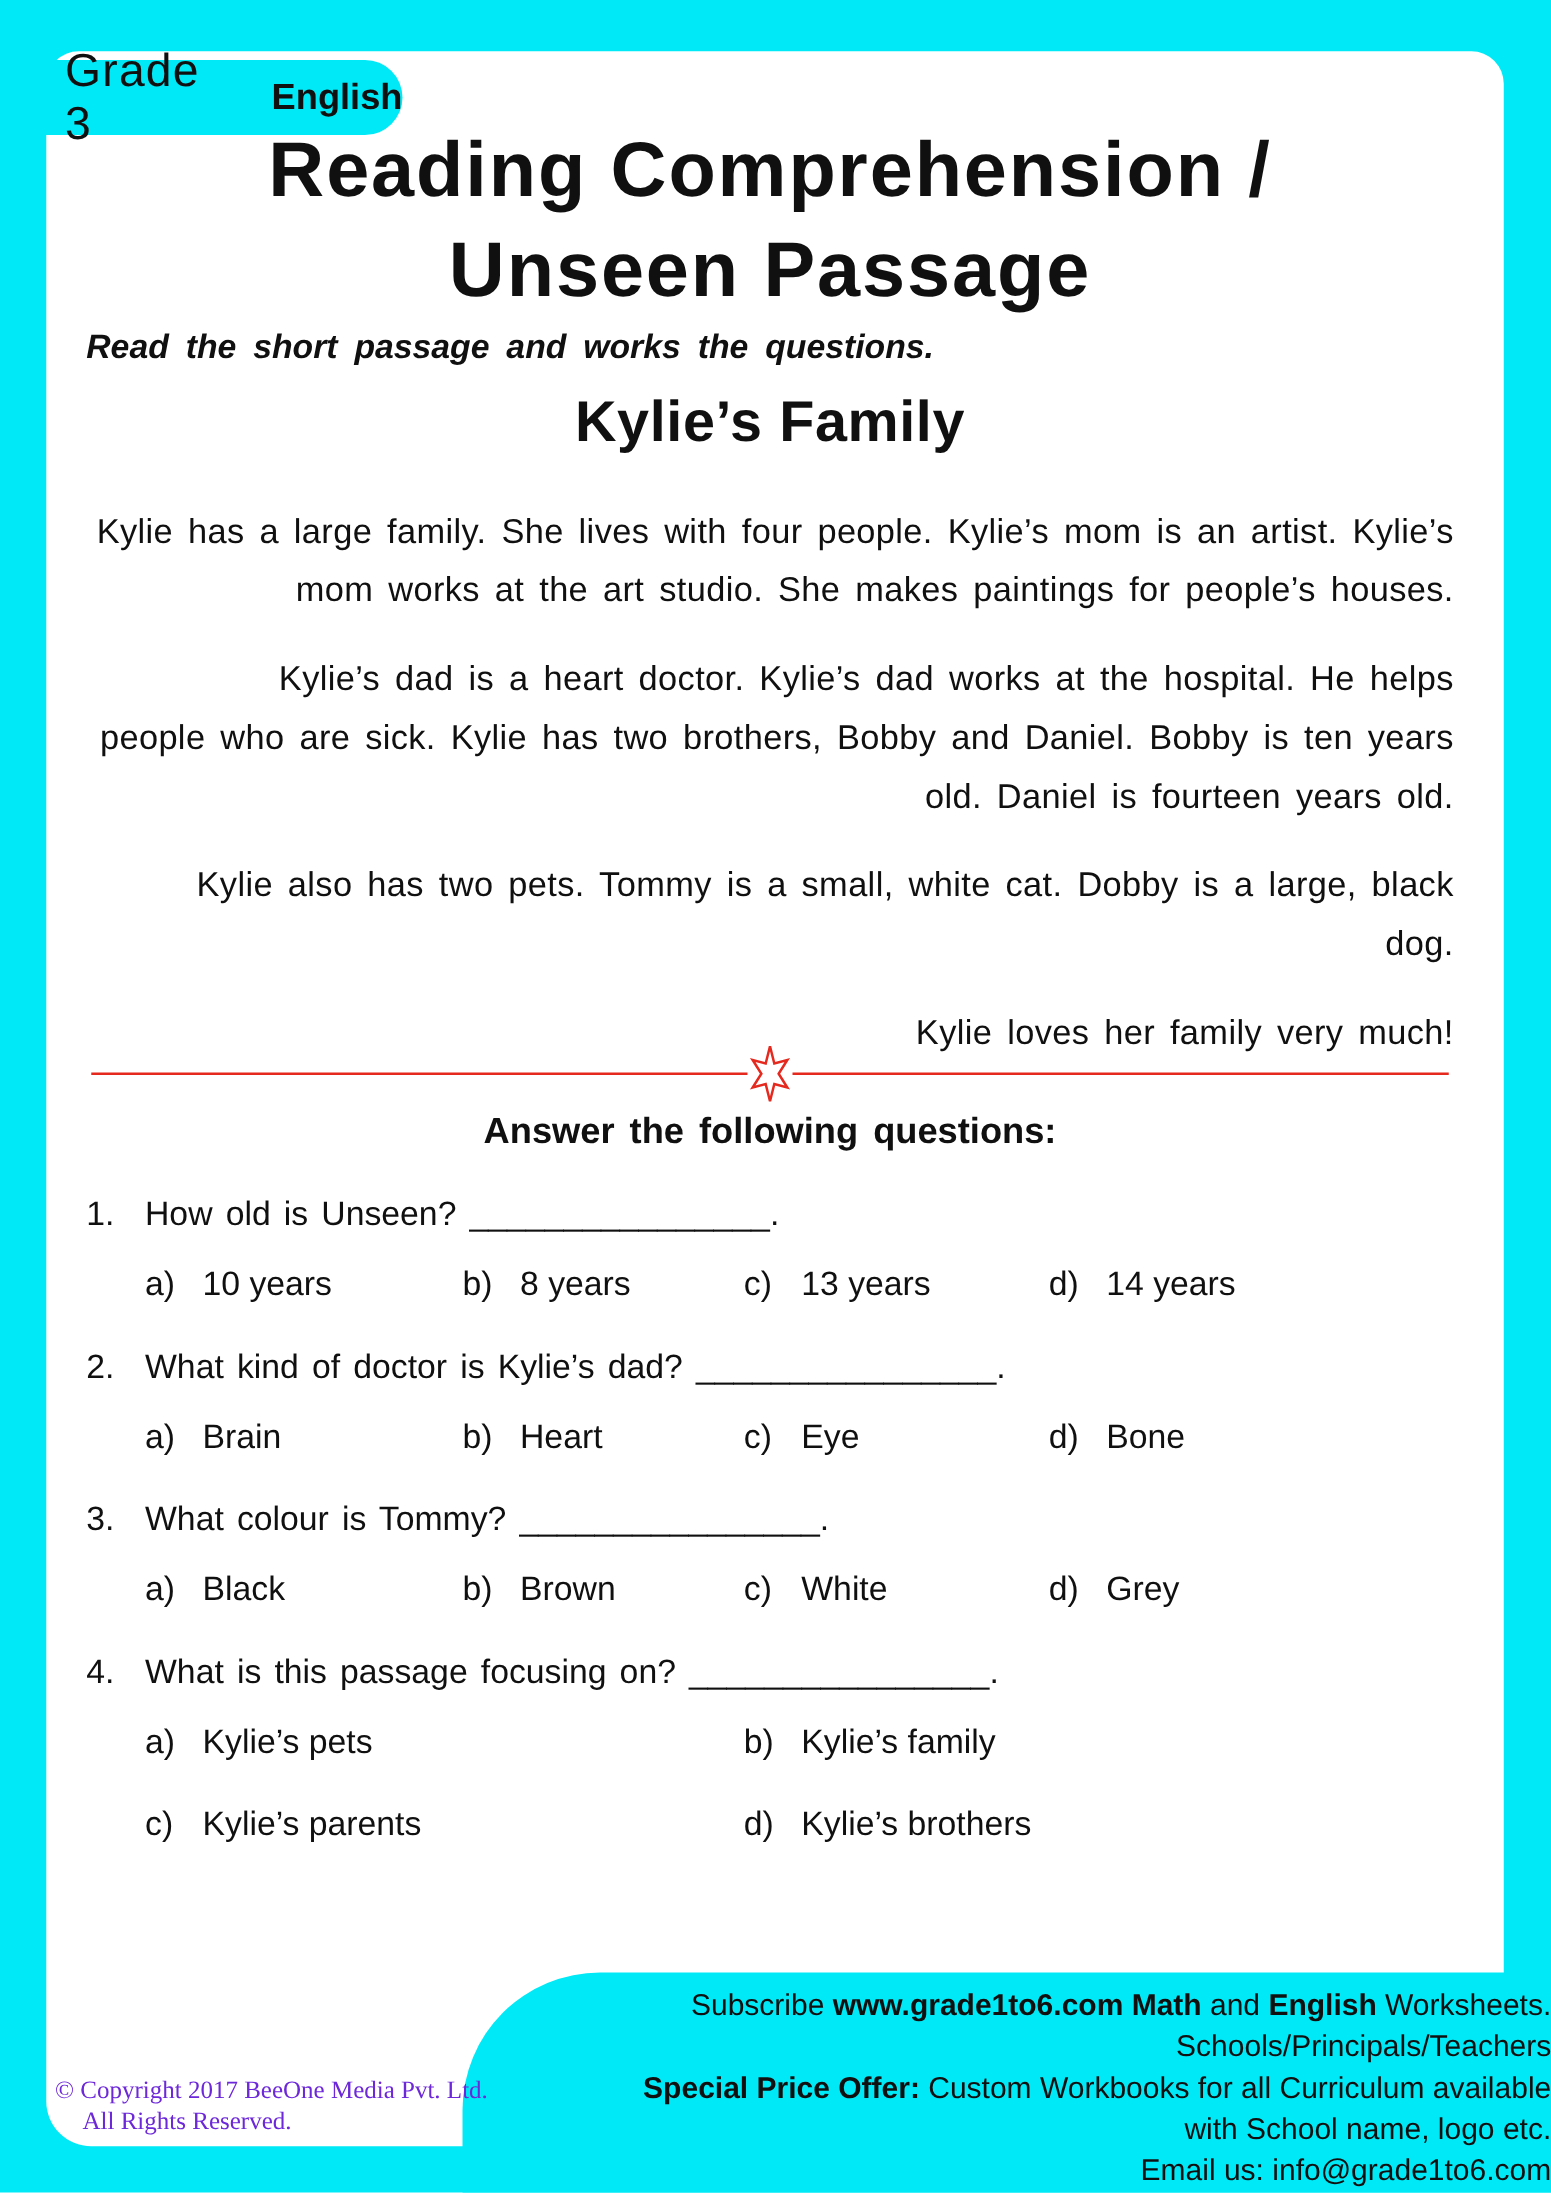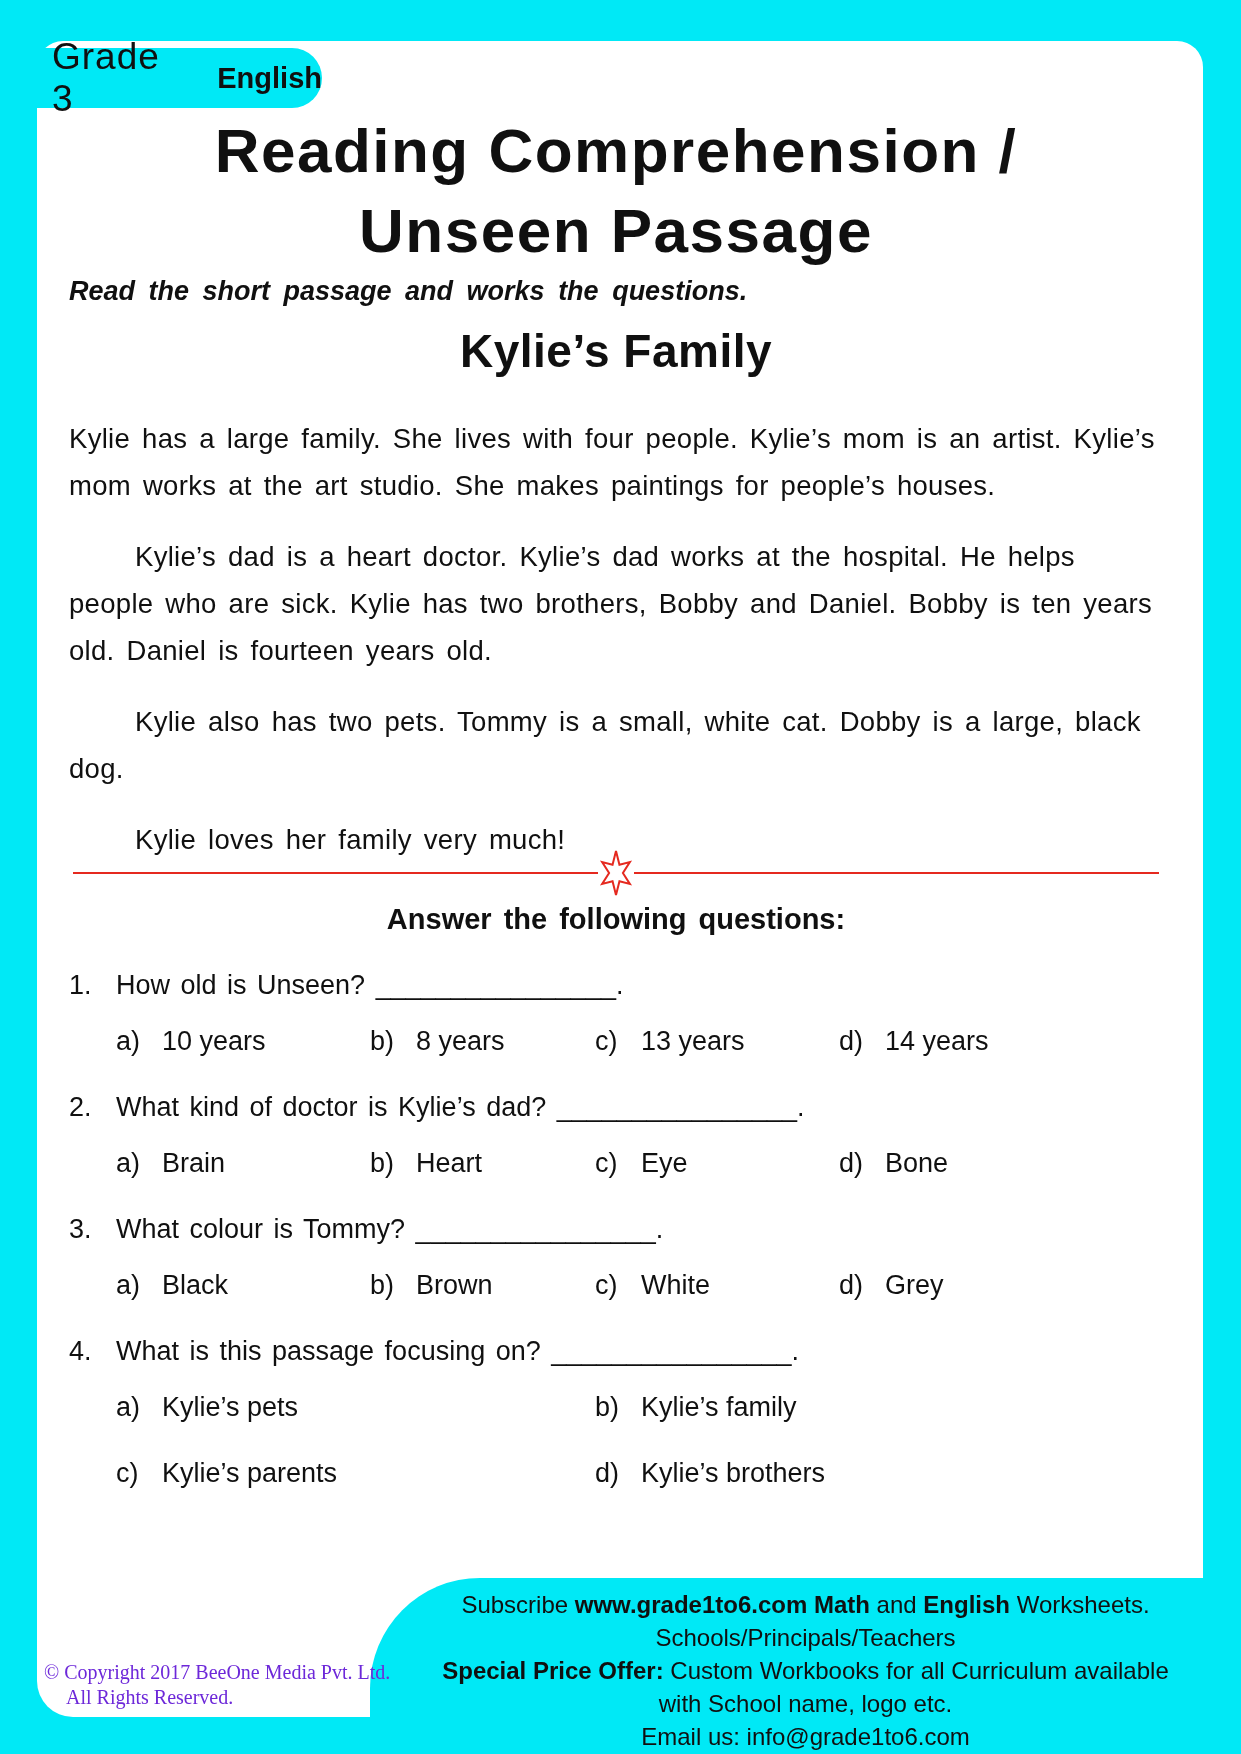--- a/index.html
+++ b/index.html
@@ -21,36 +21,36 @@
     position:absolute;left:0;top:48px;width:322px;height:60px;
     background:#00e9f6;
     border-radius:0 30px 30px 0;
     display:flex;align-items:center;
     padding-left:52px;gap:40px;
     box-sizing:border-box;
     z-index:2;
   }
   .badge .grade{font-size:37px;letter-spacing:1px;}
   .badge .subject{font-size:29px;font-weight:bold;}
-  .content{padding:56px 40px 0 32px;margin-top:14px;}
+  .content{padding:56px 40px 0 32px;}
   .title{
     text-align:center;font-weight:bold;font-size:62px;line-height:80px;
     letter-spacing:1.5px;
   }
   .instruction{
     font-style:italic;font-weight:bold;font-size:27px;line-height:36px;
     word-spacing:6px;margin-top:2px;
   }
   .passage-heading{
     text-align:center;font-weight:bold;font-size:46px;line-height:56px;
     margin-top:14px;letter-spacing:0.5px;
   }
   .para{
     font-size:27.5px;line-height:47px;margin:0;
-    word-spacing:4px;letter-spacing:0.3px;
+    word-spacing:4px;letter-spacing:0.3px;text-align:right;
   }
   .para.first{margin-top:36px;}
   .para + .para{margin-top:24px;}
   .para.indent{text-indent:66px;}
   .divider{
     display:flex;align-items:center;
     margin:-14px 4px 0 4px;height:48px;
   }
   .divider .line{flex:1;height:0;border-top:2.5px solid #e5291f;}
   .divider svg{flex:none;display:block;}
@@ -71,21 +71,21 @@
   .opts-row .opt:nth-child(3){width:244px;}
   .opts-row .opt:nth-child(4){flex:1;}
   .opts-grid{
     display:grid;grid-template-columns:479px auto;row-gap:30px;
     margin-top:20px;padding-left:47px;font-size:27px;line-height:36px;
   }
   .footer{
     position:absolute;left:370px;top:1578px;width:871px;height:176px;
     background:#00e9f6;border-top-left-radius:110px;
     box-sizing:border-box;padding-top:10px;
-    text-align:center;font-size:24px;line-height:33px;
+    text-align:right;font-size:24px;line-height:33px;
     z-index:3;
   }
   .footer b{font-weight:bold;}
   .copyright{
     position:absolute;left:44px;top:1660px;
     font-family:"Liberation Serif", serif;
     font-size:20px;line-height:25px;color:#6d28d9;
     z-index:4;
   }
   .copyright .line2{padding-left:22px;}

